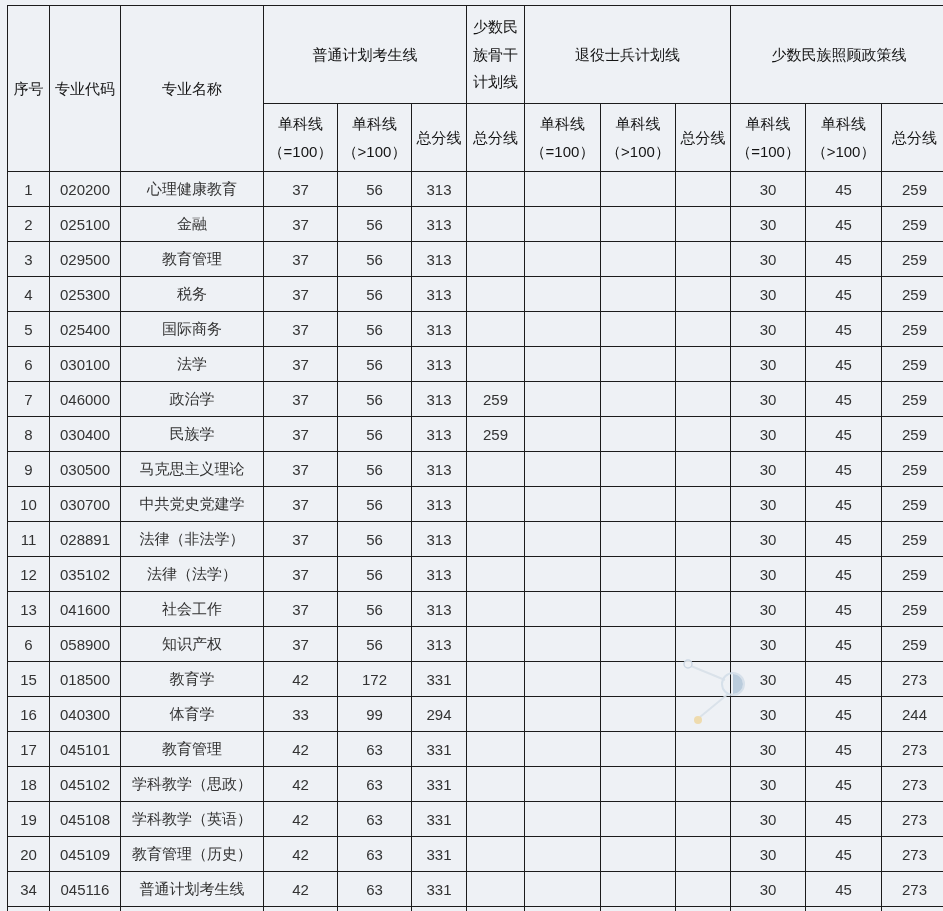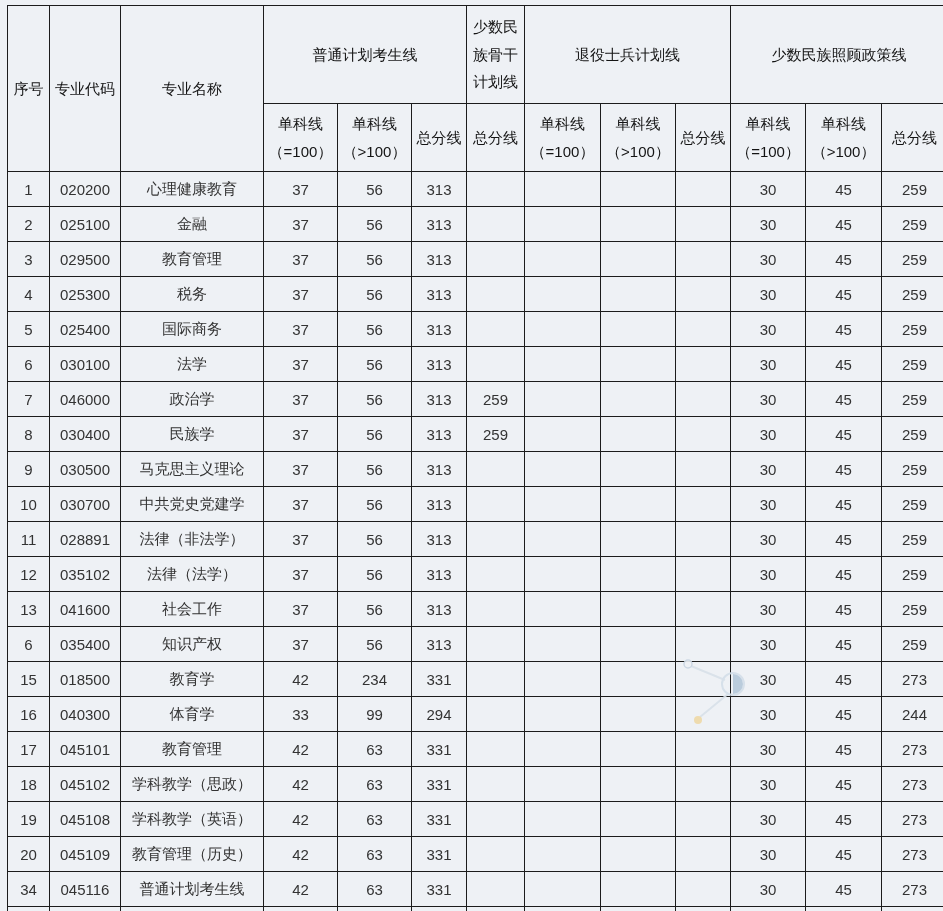--- a/index.html
+++ b/index.html
@@ -269,39 +269,39 @@
           <td></td>
           <td></td>
           <td></td>
           <td></td>
           <td>30</td>
           <td>45</td>
           <td>259</td>
         </tr>
         <tr>
           <td>6</td>
-          <td>035400</td>
+          <td>058900</td>
           <td>知识产权</td>
           <td>37</td>
           <td>56</td>
           <td>313</td>
           <td></td>
           <td></td>
           <td></td>
           <td></td>
           <td>30</td>
           <td>45</td>
           <td>259</td>
         </tr>
         <tr>
           <td>15</td>
           <td>018500</td>
           <td>教育学</td>
           <td>42</td>
-          <td>234</td>
+          <td>172</td>
           <td>331</td>
           <td></td>
           <td></td>
           <td></td>
           <td></td>
           <td>30</td>
           <td>45</td>
           <td>273</td>
         </tr>
         <tr>

